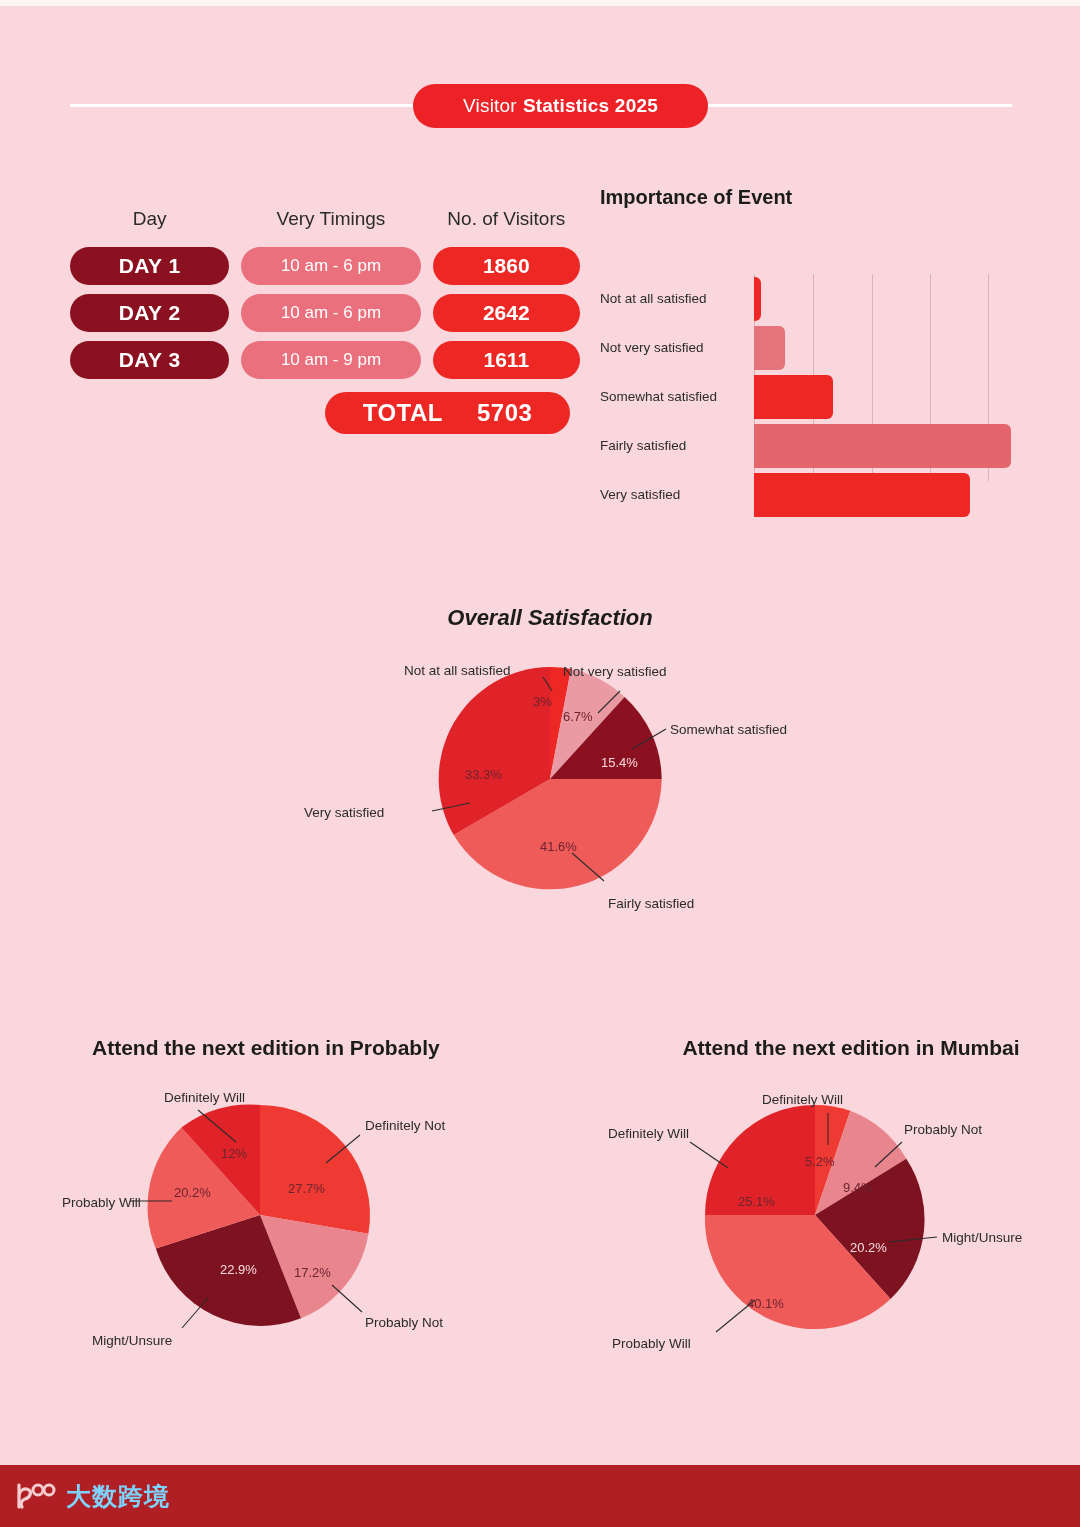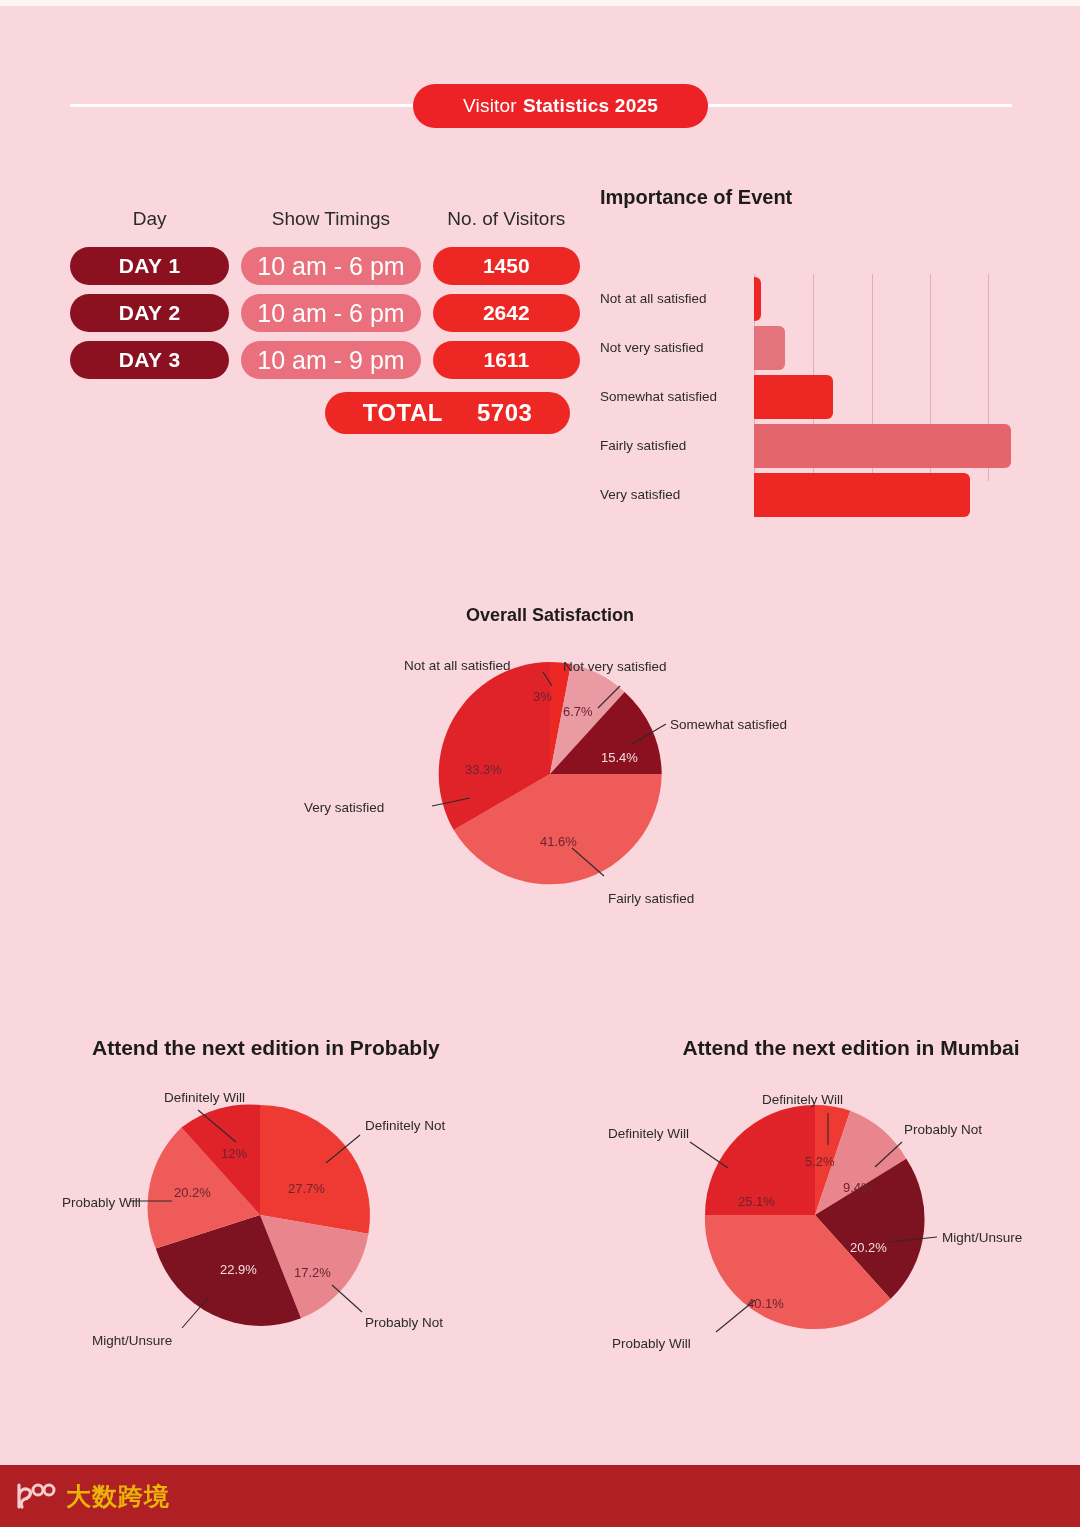--- a/index.html
+++ b/index.html
@@ -43,21 +43,21 @@
   .c-time { width: 180px; margin-left: 12px; }
   .c-vis  { width: 148px; margin-left: 12px; }
 
   .vt-row { display: flex; margin-top: 9px; }
   .pill {
     height: 38px; border-radius: 19px;
     display: flex; align-items: center; justify-content: center;
     color: #ffffff; white-space: nowrap;
   }
   .pill-day  { width: 160px; background: #8b1121; font-size: 21px; font-weight: 700; letter-spacing: .5px; text-align: center; }
-  .pill-time { width: 180px; margin-left: 12px; background: #e9707c; font-size: 25px; font-weight: 400; }
+  .pill-time { width: 180px; margin-left: 12px; background: #e9707c; font-size: 17px; font-weight: 400; }
   .pill-vis  { width: 148px; margin-left: 12px; background: #ed2724; font-size: 21px; font-weight: 700; }
 
   .vt-total { display: flex; margin-top: 13px; margin-left: 255px; }
   .pill-total {
     width: 245px; height: 42px; border-radius: 21px; background: #ed2724;
     display: flex; align-items: center; justify-content: center; gap: 34px;
     color: #ffffff; font-size: 24px; font-weight: 700; letter-spacing: .5px;
   }
 
   
@@ -75,66 +75,66 @@
     position: absolute; left: 154px; height: 44px;
     border-top-right-radius: 6px; border-bottom-right-radius: 6px;
   }
 
   
   .pie-block { position: absolute; }
   .pie-title { font-weight: 700; color: #1c1c1c; text-align: center; }
   .pie-svg { display: block; }
 
   #satisfaction { left: 200px; top: 605px; width: 700px; }
-  #satisfaction .pie-title { font-size: 18px; }
+  #satisfaction .pie-title { font-size: 22px; font-style: italic; }
   #bangalore { left: 60px; top: 1036px; width: 500px; }
   #bangalore .pie-title { font-size: 21px; text-align: left; padding-left: 32px; }
   #mumbai { left: 600px; top: 1036px; width: 470px; }
   #mumbai .pie-title { font-size: 21px; text-align: center; padding-left: 32px; }
 
   .lbl { font-size: 13.5px; fill: #2b2b2b; font-family: "Liberation Sans", sans-serif; }
   .pct { font-size: 13px; fill: #6b2430; font-family: "Liberation Sans", sans-serif; }
   .pct-lt { font-size: 13px; fill: #f6dcdf; font-family: "Liberation Sans", sans-serif; }
   .lead { stroke: #2b2b2b; stroke-width: 1.1; fill: none; }
 
   
   .footer {
     position: absolute; left: 0; bottom: 0; width: 1080px; height: 62px;
     background: #b01f24;
     display: flex; align-items: center; padding-left: 14px; gap: 10px;
   }
   .logo-mark { width: 42px; height: 30px; }
-  .logo-text { color: #eab308; font-size: 25px; font-weight: 700; letter-spacing: 1px;
+  .logo-text { color: #7dd3fc; font-size: 25px; font-weight: 700; letter-spacing: 1px;
                font-family: "DejaVu Sans", sans-serif; }
 </style>
 </head>
 <body>
 
 <div id="page">
 
   <div class="topstrip"></div>
 
   <div class="hdr-line left"></div>
   <div class="hdr-line right"></div>
   <div class="title-pill">
     <span class="t-light">Visitor</span>
     <span class="t-bold">Statistics 2025</span>
   </div>
 
   <div class="vtable">
     <div class="vt-head">
       <div class="c c-day">Day</div>
-      <div class="c c-time">Show Timings</div>
+      <div class="c c-time">Very Timings</div>
       <div class="c c-vis">No. of Visitors</div>
     </div>
 
     <div class="vt-row">
       <div class="pill pill-day">DAY 1</div>
       <div class="pill pill-time">10 am - 6 pm</div>
-      <div class="pill pill-vis">1450</div>
+      <div class="pill pill-vis">1860</div>
     </div>
     <div class="vt-row">
       <div class="pill pill-day">DAY 2</div>
       <div class="pill pill-time">10 am - 6 pm</div>
       <div class="pill pill-vis">2642</div>
     </div>
     <div class="vt-row">
       <div class="pill pill-day">DAY 3</div>
       <div class="pill pill-time">10 am - 9 pm</div>
       <div class="pill pill-vis">1611</div>

